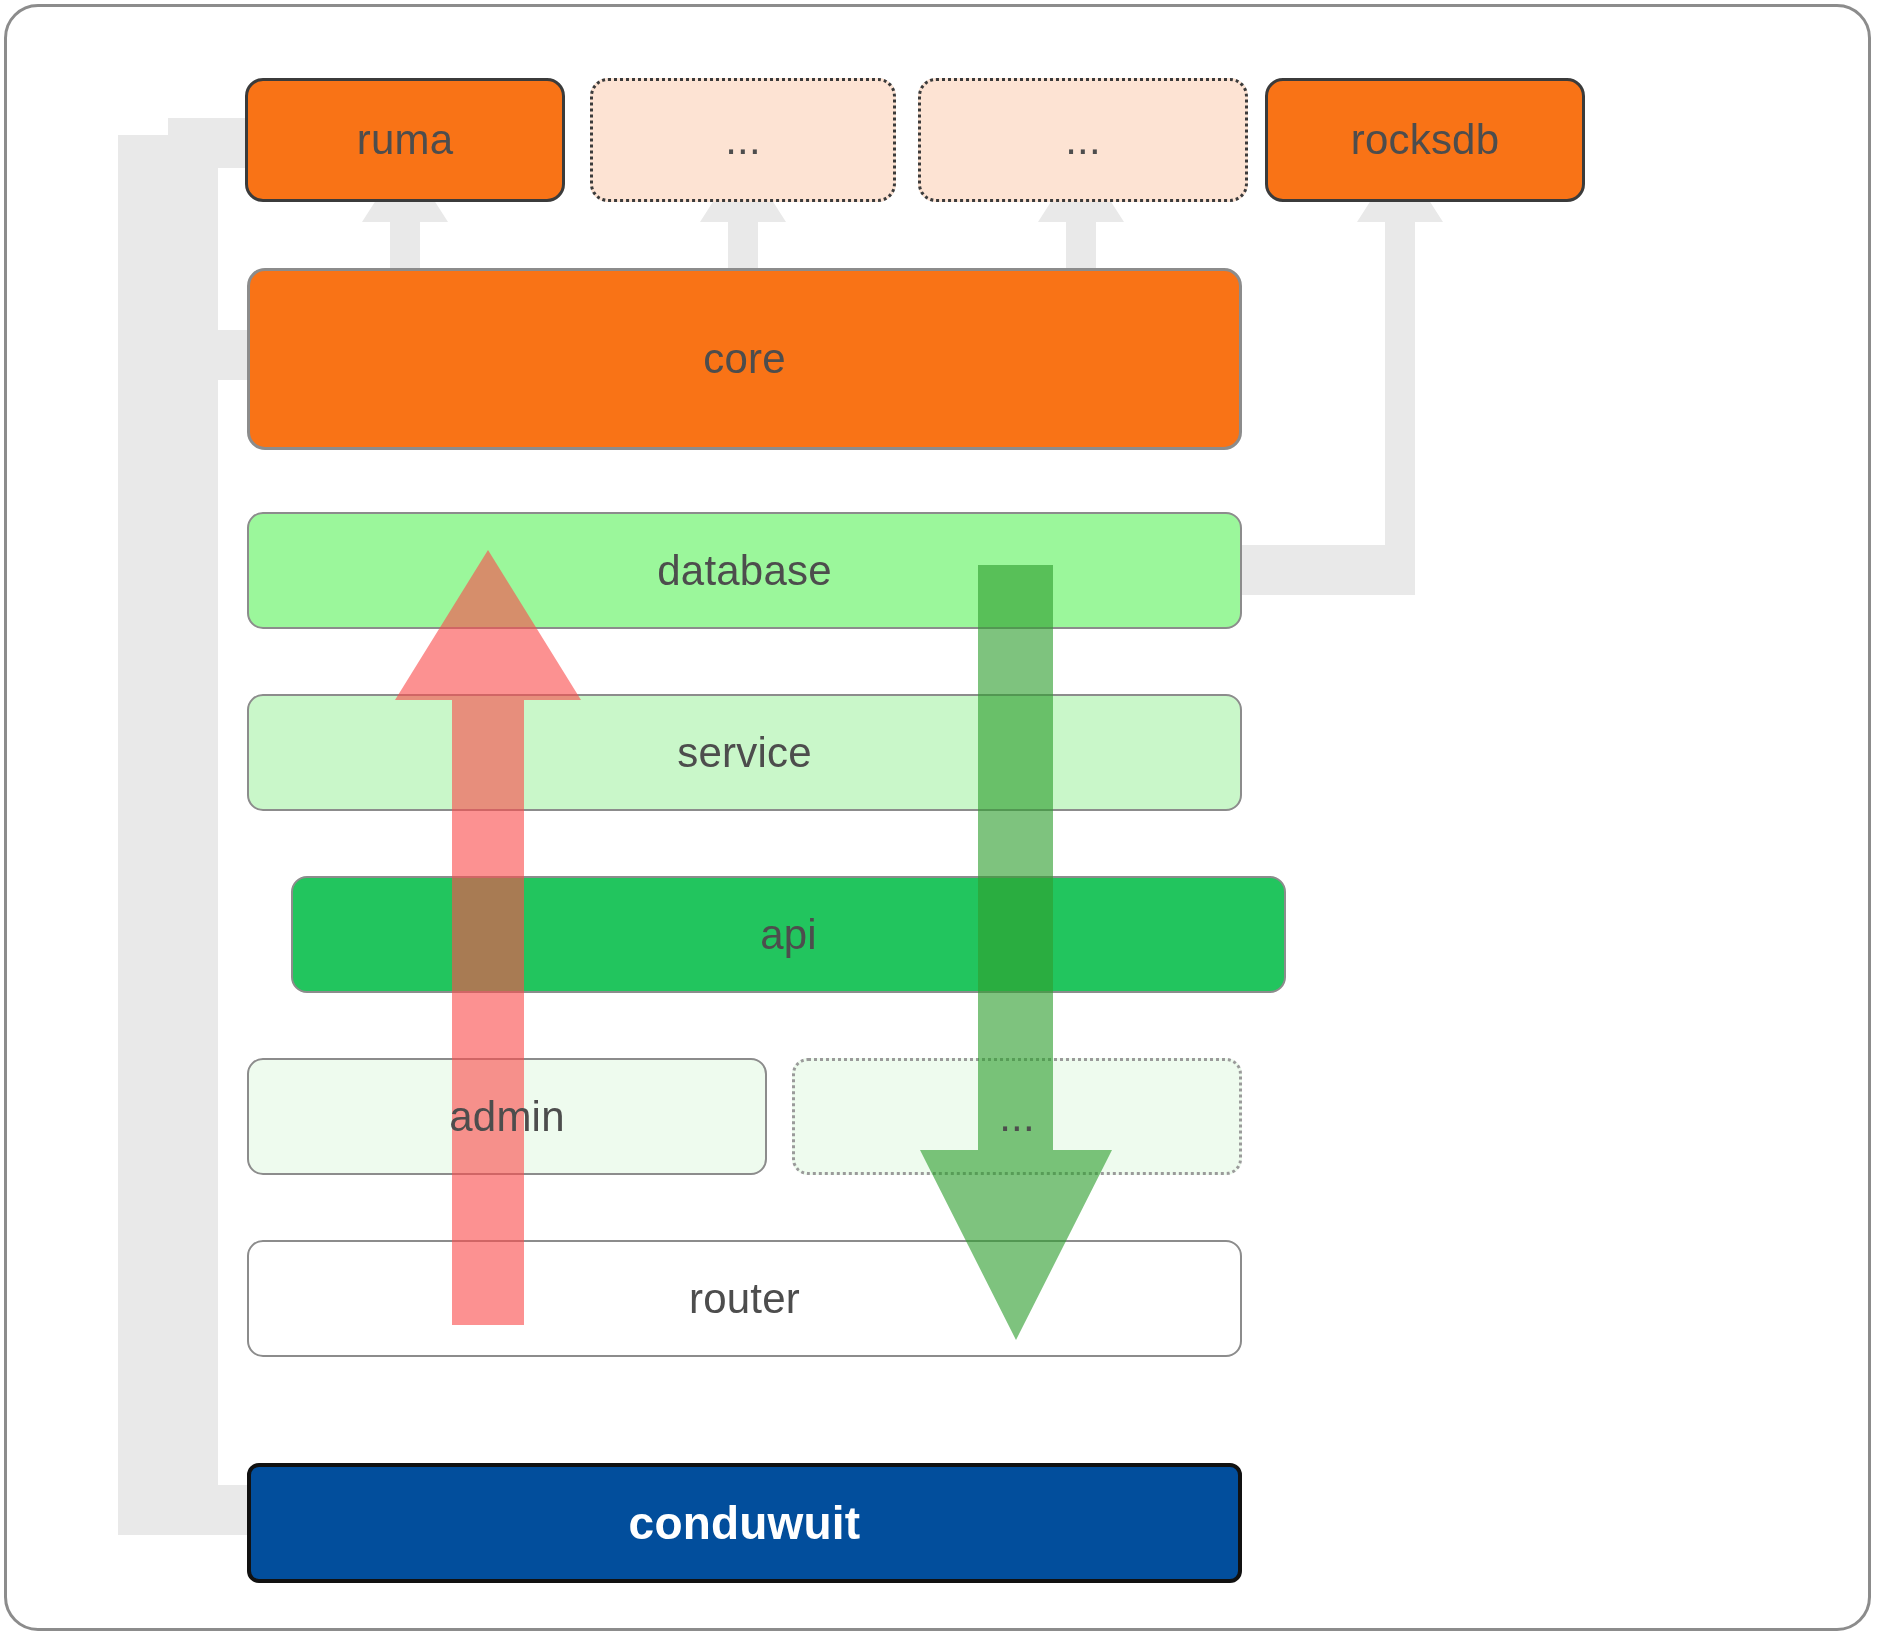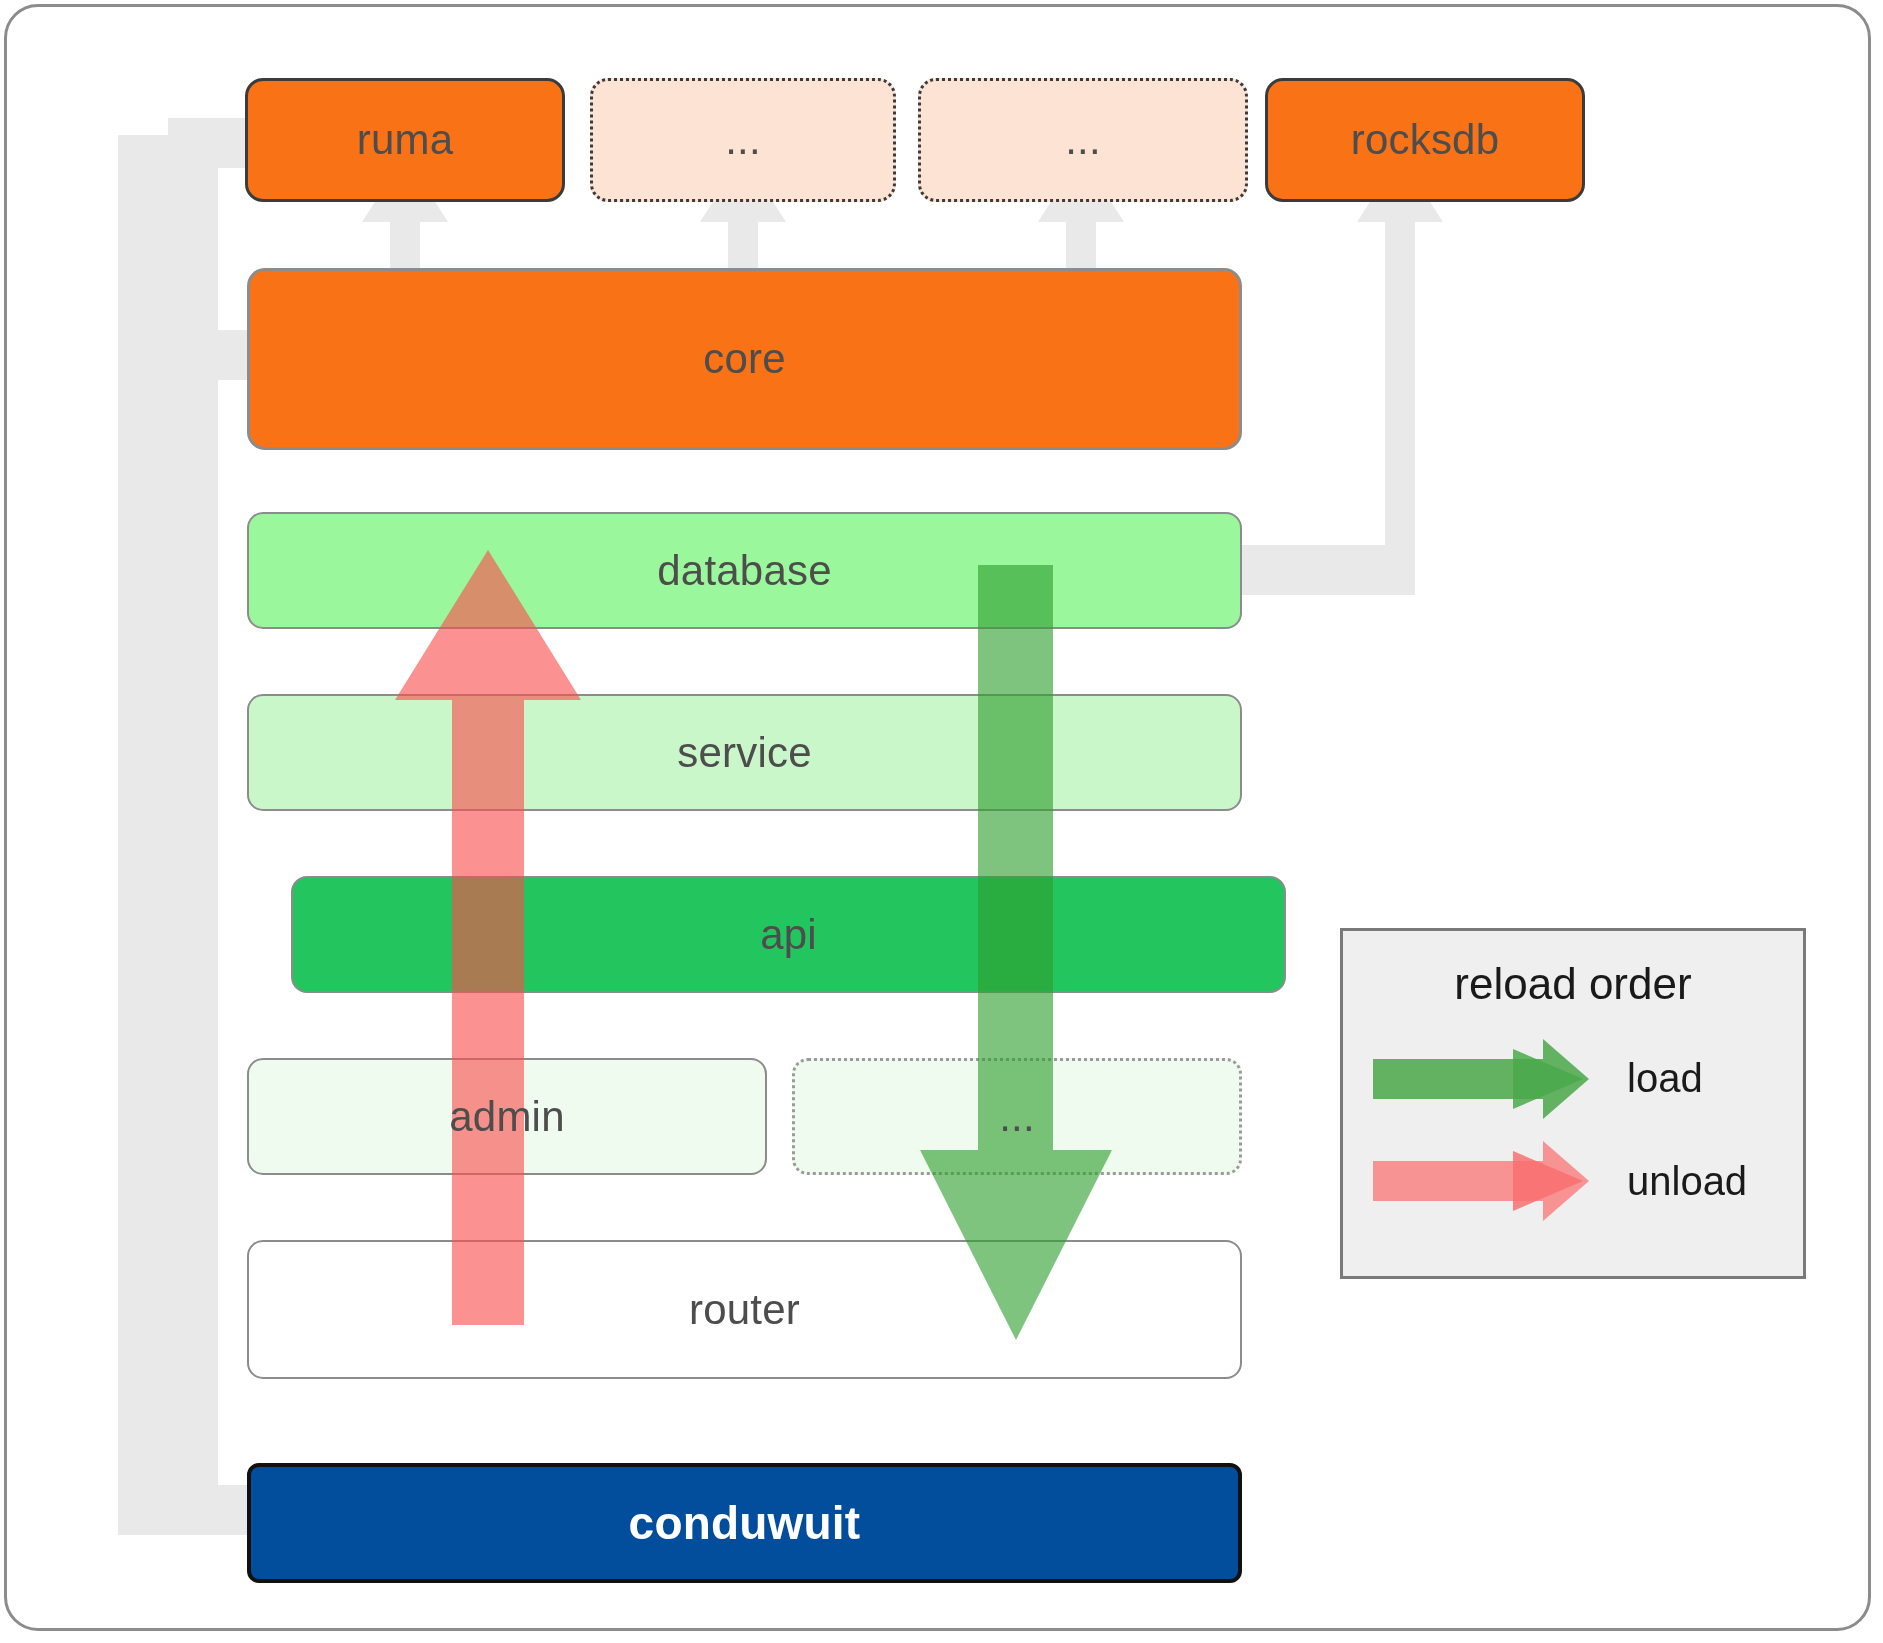--- a/index.html
+++ b/index.html
@@ -172,52 +172,33 @@
   </div>
 
   <div class="node stack" style="left:247px; top:1058px; width:520px; height:117px; background:#eefbee;">
     <span class="lbl">admin</span>
   </div>
 
   <div class="node stack-dotted" style="left:792px; top:1058px; width:450px; height:117px; background:#eefbee;">
     <span class="lbl">...</span>
   </div>
 
-  <div class="node stack" style="left:247px; top:1240px; width:995px; height:139px; background:#ffffff;">
+  <div class="node stack" style="left:247px; top:1240px; width:995px; height:117px; background:#ffffff;">
     <span class="lbl">router</span>
   </div>
 
   <div class="node root" style="left:247px; top:1463px; width:995px; height:120px;">
     <span class="lbl">conduwuit</span>
   </div>
 
   <svg class="layer" viewBox="0 0 1883 1643" xmlns="http://www.w3.org/2000/svg">
 
     <g opacity="0.62">
       <path d="M 452 1325 L 452 700 L 395 700 L 488 550 L 581 700 L 524 700 L 524 1325 Z" fill="#fa4d4d"></path>
     </g>
 
     <g opacity="0.62">
       <path d="M 978 565 L 1053 565 L 1053 1150 L 1112 1150 L 1016 1340 L 920 1150 L 978 1150 Z" fill="#2e9e2e"></path>
     </g>
   </svg>
 
-  <div id="legend">
-    <div id="legend-title">reload order</div>
-
-    <svg style="position:absolute;left:0;top:0;width:466px;height:351px;" viewBox="0 0 466 351" xmlns="http://www.w3.org/2000/svg">
-
-      <g opacity="0.85">
-        <path d="M 30 128 L 200 128 L 200 108 L 246 148 L 200 188 L 200 168 L 30 168 Z" fill="#4aa84a"></path>
-        <path d="M 170 118 L 240 148 L 170 178 Z" fill="#2e9e2e" opacity="0.85"></path>
-      </g>
-
-      <g opacity="0.85">
-        <path d="M 30 230 L 200 230 L 200 210 L 246 250 L 200 290 L 200 270 L 30 270 Z" fill="#fa8383"></path>
-        <path d="M 170 220 L 240 250 L 170 280 Z" fill="#fa5a5a" opacity="0.85"></path>
-      </g>
-    </svg>
-
-    <div class="legend-label" id="legend-load-label">load</div>
-    <div class="legend-label" id="legend-unload-label">unload</div>
-  </div>
 
 </div>
 
 </body></html>

